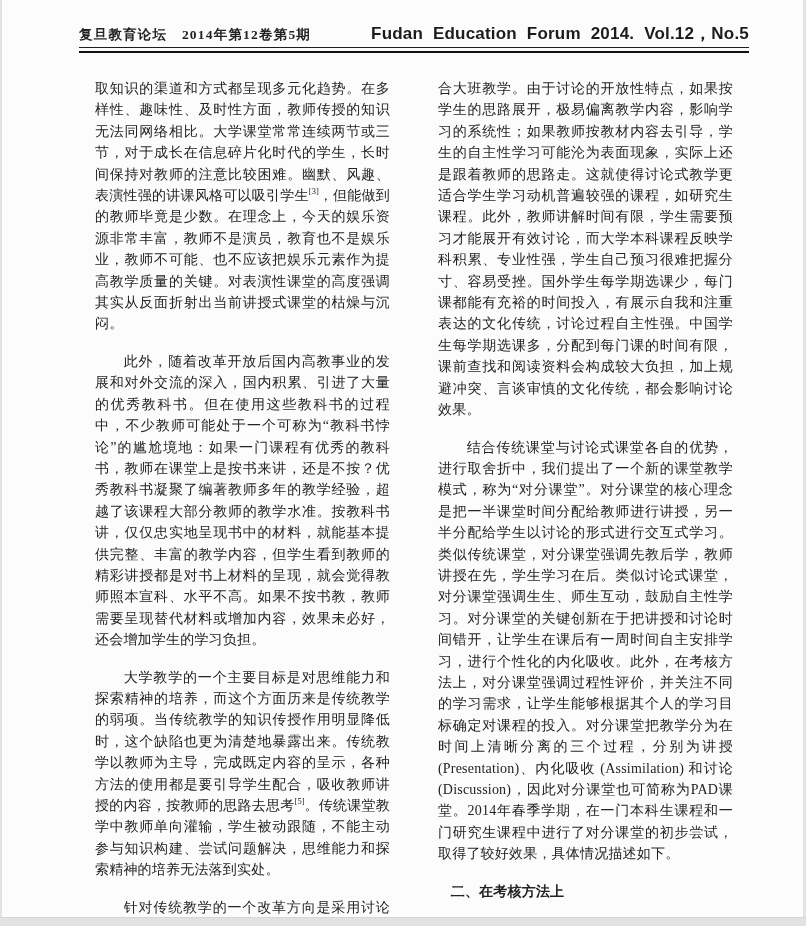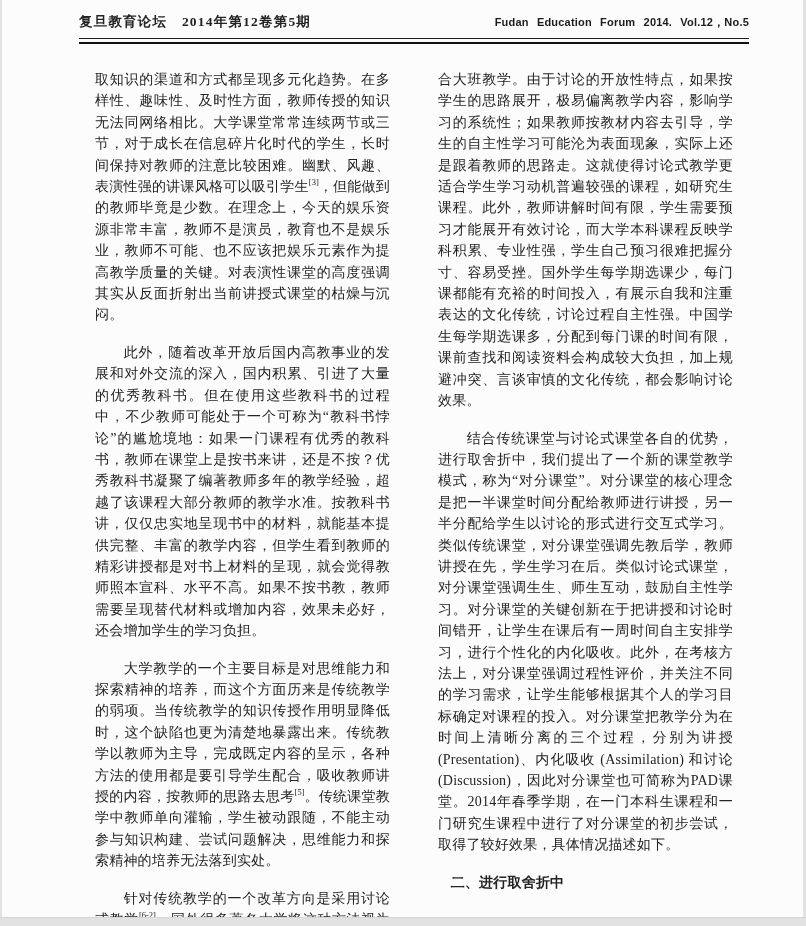--- a/index.html
+++ b/index.html
@@ -1,39 +1,39 @@
 <!DOCTYPE html>
 <html><head>
 <meta charset="utf-8">
 <style>
   html,body{margin:0;padding:0;background:#e9e9ea;}
   .page{
     position:relative;
     width:806px;height:926px;
     background:#fcfcfc;
     box-sizing:border-box;
-    padding:13px 57px 0 79px;
+    padding:22px 57px 0 79px;
     overflow:hidden;
     font-family:"Liberation Serif","DejaVu Serif",serif;
     color:#232323;
   }
   
   .edge-left{position:absolute;left:0;top:0;width:2px;height:100%;background:#e3e3e4;}
   .edge-right{position:absolute;right:0;top:0;width:3px;height:100%;background:#e3e3e4;}
   .edge-bottom{position:absolute;left:0;bottom:0;width:100%;height:8px;background:#e2e2e3;border-top:1px solid #d6d6d7;}
   .header{
     display:flex;justify-content:space-between;align-items:baseline;
     height:20px;
   }
   .header-cn{
     font-size:13.5px;font-weight:600;letter-spacing:1.2px;
     font-family:"Liberation Serif","DejaVu Serif",serif;
   }
   .header-en{
-    font-size:11px;font-weight:700;word-spacing:5px;letter-spacing:0.2px;
+    font-size:17px;font-weight:700;word-spacing:5px;letter-spacing:0.2px;
     font-family:"Liberation Sans","DejaVu Sans",sans-serif;color:#1c1c1c;
   }
   .rule{
     height:3px;
     border-top:1.5px solid #1d1d1d;
     border-bottom:2.5px solid #111;
     margin-top:5px;
   }
   .columns{
     display:flex;gap:16px;margin-top:9px;
@@ -70,19 +70,19 @@
   <div class="columns">
     <div class="col" id="col-left">
         <p>取知识的渠道和方式都呈现多元化趋势。在多样性、趣味性、及时性方面，教师传授的知识无法同网络相比。大学课堂常常连续两节或三节，对于成长在信息碎片化时代的学生，长时间保持对教师的注意比较困难。幽默、风趣、表演性强的讲课风格可以吸引学生<sup class="ref">[3]</sup>，但能做到的教师毕竟是少数。在理念上，今天的娱乐资源非常丰富，教师不是演员，教育也不是娱乐业，教师不可能、也不应该把娱乐元素作为提高教学质量的关键。对表演性课堂的高度强调其实从反面折射出当前讲授式课堂的枯燥与沉闷。</p>
         <p class="indent">此外，随着改革开放后国内高教事业的发展和对外交流的深入，国内积累、引进了大量的优秀教科书。但在使用这些教科书的过程中，不少教师可能处于一个可称为“教科书悖论”的尴尬境地：如果一门课程有优秀的教科书，教师在课堂上是按书来讲，还是不按？优秀教科书凝聚了编著教师多年的教学经验，超越了该课程大部分教师的教学水准。按教科书讲，仅仅忠实地呈现书中的材料，就能基本提供完整、丰富的教学内容，但学生看到教师的精彩讲授都是对书上材料的呈现，就会觉得教师照本宣科、水平不高。如果不按书教，教师需要呈现替代材料或增加内容，效果未必好，还会增加学生的学习负担。</p>
         <p class="indent">大学教学的一个主要目标是对思维能力和探索精神的培养，而这个方面历来是传统教学的弱项。当传统教学的知识传授作用明显降低时，这个缺陷也更为清楚地暴露出来。传统教学以教师为主导，完成既定内容的呈示，各种方法的使用都是要引导学生配合，吸收教师讲授的内容，按教师的思路去思考<sup class="ref">[5]</sup>。传统课堂教学中教师单向灌输，学生被动跟随，不能主动参与知识构建、尝试问题解决，思维能力和探索精神的培养无法落到实处。</p>
         <p class="indent">针对传统教学的一个改革方向是采用讨论式教学<sup class="ref">[6-2]</sup>。国外很多著名大学将这种方法视为仅次于课堂讲授的第二教学手段<sup class="ref">[8]</sup>。讨论式教学以启发式教学思想为基础，通常包括教师讲授、学生讨论和教师总结三个环节。在讨论环节，教师提示、引导学生积极主动地思考问题。讨论式教学需要教师深度参与，不适</p>
       </div>
     <div class="col" id="col-right">
         <p>合大班教学。由于讨论的开放性特点，如果按学生的思路展开，极易偏离教学内容，影响学习的系统性；如果教师按教材内容去引导，学生的自主性学习可能沦为表面现象，实际上还是跟着教师的思路走。这就使得讨论式教学更适合学生学习动机普遍较强的课程，如研究生课程。此外，教师讲解时间有限，学生需要预习才能展开有效讨论，而大学本科课程反映学科积累、专业性强，学生自己预习很难把握分寸、容易受挫。国外学生每学期选课少，每门课都能有充裕的时间投入，有展示自我和注重表达的文化传统，讨论过程自主性强。中国学生每学期选课多，分配到每门课的时间有限，课前查找和阅读资料会构成较大负担，加上规避冲突、言谈审慎的文化传统，都会影响讨论效果。</p>
         <p class="indent">结合传统课堂与讨论式课堂各自的优势，进行取舍折中，我们提出了一个新的课堂教学模式，称为“对分课堂”。对分课堂的核心理念是把一半课堂时间分配给教师进行讲授，另一半分配给学生以讨论的形式进行交互式学习。类似传统课堂，对分课堂强调先教后学，教师讲授在先，学生学习在后。类似讨论式课堂，对分课堂强调生生、师生互动，鼓励自主性学习。对分课堂的关键创新在于把讲授和讨论时间错开，让学生在课后有一周时间自主安排学习，进行个性化的内化吸收。此外，在考核方法上，对分课堂强调过程性评价，并关注不同的学习需求，让学生能够根据其个人的学习目标确定对课程的投入。对分课堂把教学分为在时间上清晰分离的三个过程，分别为讲授 (Presentation)、内化吸收 (Assimilation) 和讨论 (Discussion)，因此对分课堂也可简称为PAD课堂。2014年春季学期，在一门本科生课程和一门研究生课程中进行了对分课堂的初步尝试，取得了较好效果，具体情况描述如下。</p>
-        <div class="heading">二、进行取舍折中</div>
+        <div class="heading">二、在考核方法上</div>
       </div>
   </div>
   <div class="edge-left"></div>
   <div class="edge-right"></div>
   <div class="edge-bottom"></div>
 </div>
 
 </body></html>

